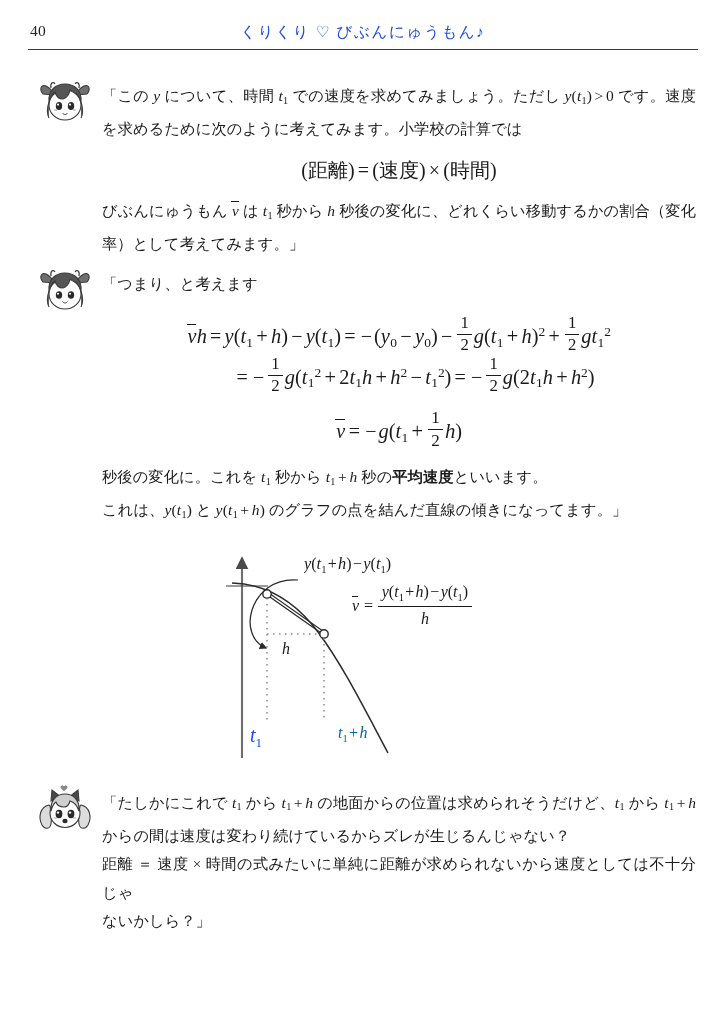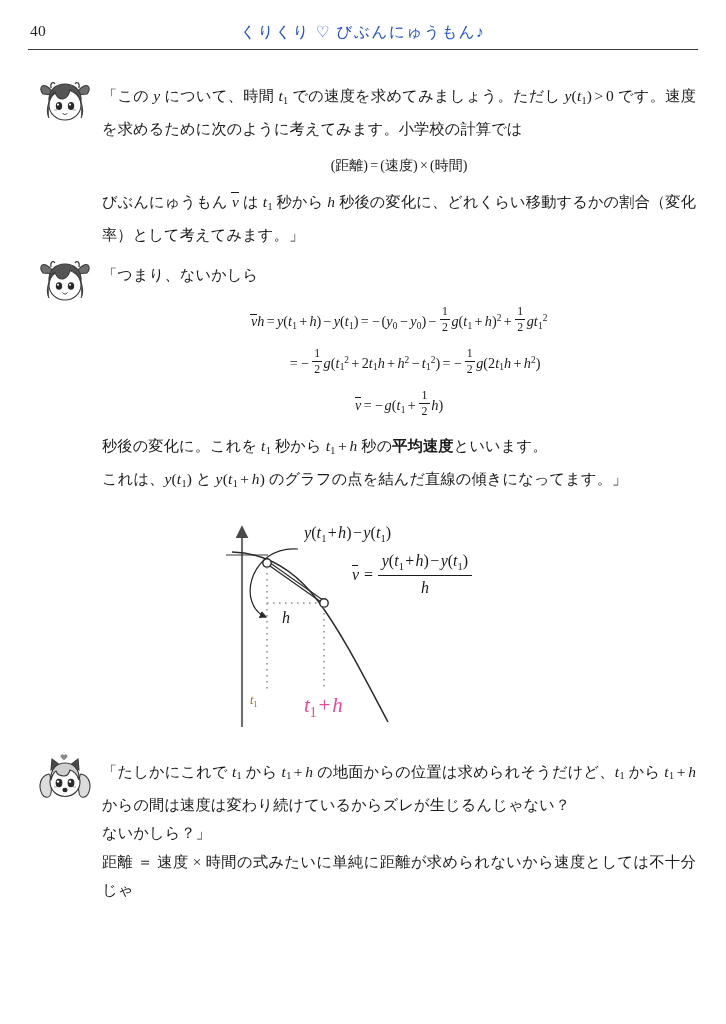--- a/index.html
+++ b/index.html
@@ -89,24 +89,24 @@
     letter-spacing: 0.15px;
     text-align: justify;
     text-justify: inter-character;
   }
   .para.tight { text-align: left; }
 
   
   .display {
     text-align: center;
     margin: 13px 0 13px 0;
-    font-size: 14px;
+    font-size: 20px;
   }
   .display.eqgroup { margin: 16px 0 12px 0; }
-  .disprow { display: block; margin: 12px 0; }
+  .disprow { display: block; margin: 0 0; }
   .disprow.indent2 { padding-left: 30px; }
 
   
   .m {
     font-family: "Liberation Serif", "DejaVu Serif", serif;
     font-style: italic;
     font-size: 1.02em;
   }
   .mr { font-style: normal; }
   .bold { font-weight: 700; }
@@ -234,21 +234,21 @@
             <path d="M45 25 C47 31 47 37 45 41" stroke-width="1.1" fill="#666"></path>
             <ellipse cx="23" cy="29" rx="3.2" ry="3.8" fill="#2a2a2a" stroke="none"></ellipse>
             <ellipse cx="35" cy="29" rx="3.2" ry="3.8" fill="#2a2a2a" stroke="none"></ellipse>
             <circle cx="22" cy="27.8" r="1" fill="#ffffff" stroke="none"></circle>
             <circle cx="34" cy="27.8" r="1" fill="#ffffff" stroke="none"></circle>
             <path d="M26.5 35.5 C28 37.5 30 37.5 31.5 35.5" stroke-width="1"></path>
           </g>
         </svg>
       </div>
 
-      <div class="para tight">「つまり、ないかしら</div>
+      <div class="para tight">「つまり、と考えます</div>
 
       <div class="display eqgroup">
 
         <div class="disprow"><span class="vbar">v</span><span class="m">h</span><span class="op">=</span><span class="m"><span>y</span><span class="mr">(</span><span>t</span><sub class="s">1</sub><span class="op">+</span><span>h</span><span class="mr">)</span></span><span class="op">−</span><span class="m"><span>y</span><span class="mr">(</span><span>t</span><sub class="s">1</sub><span class="mr">)</span></span><span class="op">=</span><span class="opn">−</span><span class="m"><span class="mr">(</span><span>y</span><sub class="s">0</sub><span class="op">−</span><span>y</span><sub class="s">0</sub><span class="mr">)</span></span><span class="op">−</span><span class="frac small"><span class="num mr">1</span><span class="den mr">2</span></span><span class="m">g</span><span class="m"><span class="mr">(</span><span>t</span><sub class="s">1</sub><span class="op">+</span><span>h</span><span class="mr">)</span><sup class="p">2</sup></span><span class="op">+</span><span class="frac small"><span class="num mr">1</span><span class="den mr">2</span></span><span class="m"><span>g</span><span>t</span><sub class="s">1</sub><sup class="p">2</sup></span></div>
 
         <div class="disprow indent2"><span class="op">=</span><span class="opn">−</span><span class="frac small"><span class="num mr">1</span><span class="den mr">2</span></span><span class="m">g</span><span class="m"><span class="mr">(</span><span>t</span><sub class="s">1</sub><sup class="p">2</sup><span class="op">+</span><span class="mr">2</span><span>t</span><sub class="s">1</sub><span>h</span><span class="op">+</span><span>h</span><sup class="p">2</sup><span class="op">−</span><span>t</span><sub class="s">1</sub><sup class="p">2</sup><span class="mr">)</span></span><span class="op">=</span><span class="opn">−</span><span class="frac small"><span class="num mr">1</span><span class="den mr">2</span></span><span class="m">g</span><span class="m"><span class="mr">(</span><span class="mr">2</span><span>t</span><sub class="s">1</sub><span>h</span><span class="op">+</span><span>h</span><sup class="p">2</sup><span class="mr">)</span></span></div>
       </div>
 
 
       <div class="display"><span class="vbar">v</span><span class="op">=</span><span class="opn">−</span><span class="m">g</span><span class="m"><span class="mr">(</span><span>t</span><sub class="s">1</sub><span class="op">+</span><span class="frac small mr"><span class="num">1</span><span class="den">2</span></span><span class="m">h</span><span class="mr">)</span></span></div>
@@ -305,27 +305,27 @@
           </div>
         </foreignObject>
 
         <foreignObject x="246" y="92" width="40" height="30">
           <div xmlns="http://www.w3.org/1999/xhtml" style="font-family:'Liberation Serif',serif;font-size:16px;font-style:italic;color:#1a1a1a;">
             <span>h</span>
           </div>
         </foreignObject>
 
         <foreignObject x="214" y="176" width="50" height="30">
-          <div xmlns="http://www.w3.org/1999/xhtml" style="font-family:'Liberation Serif',serif;font-size:12px;color:#a16207;">
+          <div xmlns="http://www.w3.org/1999/xhtml" style="font-family:'Liberation Serif',serif;font-size:20px;color:#1d4ed8;">
             <span><span style="font-style:italic">t</span><sub style="font-size:.66em">1</sub></span>
           </div>
         </foreignObject>
 
         <foreignObject x="268" y="176" width="80" height="30">
-          <div xmlns="http://www.w3.org/1999/xhtml" style="font-family:'Liberation Serif',serif;font-size:21px;color:#ec4899;white-space:nowrap;">
+          <div xmlns="http://www.w3.org/1999/xhtml" style="font-family:'Liberation Serif',serif;font-size:16px;color:#0369a1;white-space:nowrap;margin-left:34px;">
             <span><span style="font-style:italic">t</span><sub style="font-size:.66em">1</sub> + <span style="font-style:italic">h</span></span>
           </div>
         </foreignObject>
       </svg>
     </div>
 
     <div class="speech tail">
       <div class="avatar">
         <svg width="58" height="50" viewBox="0 0 58 50">
           <g fill="none" stroke="#3a3a3a" stroke-width="1.1">
@@ -350,18 +350,18 @@
 
             <ellipse cx="29" cy="36" rx="2.6" ry="2.2" fill="#2a2a2a" stroke="none"></ellipse>
 
             <path d="M18 33 h3 M37 33 h3" stroke="#999" stroke-width="0.9"></path>
           </g>
         </svg>
       </div>
 
       <div class="para"><span>「たしかにこれで </span><span class="m"><span>t</span><sub class="s">1</sub></span><span> から </span><span class="m"><span>t</span><sub class="s">1</sub><span class="op">+</span><span>h</span></span><span> の地面からの位置は求められそうだけど、</span><span class="m"><span>t</span><sub class="s">1</sub></span><span> から </span><span class="m"><span>t</span><sub class="s">1</sub><span class="op">+</span><span>h</span></span><span> からの間は速度は変わり続けているからズレが生じるんじゃない？</span></div>
 
+      <div class="para">距離 ＝ 速度 × 時間の式みたいに単純に距離が求められないから速度としては不十分じゃ</div>
       <div class="para tight">ないかしら？」</div>
-      <div class="para">距離 ＝ 速度 × 時間の式みたいに単純に距離が求められないから速度としては不十分じゃ</div>
     </div>
 
   </div>
 </div>
 
 </body></html>

